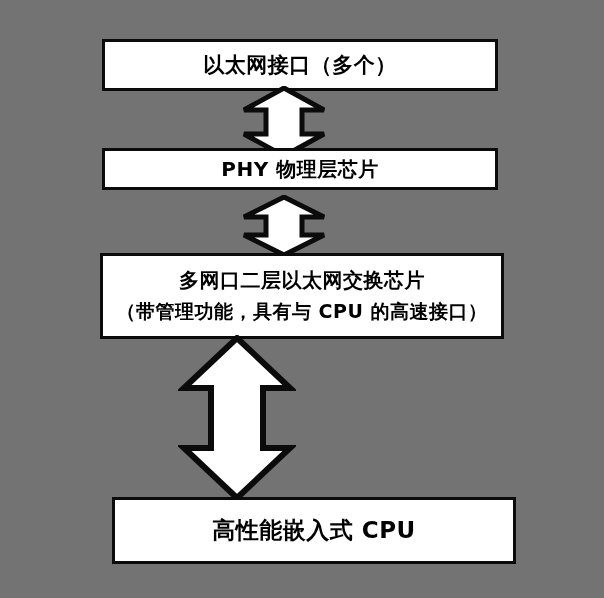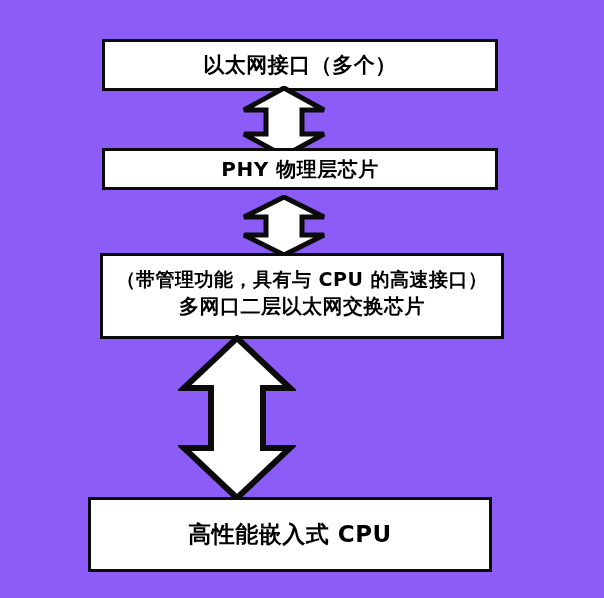--- a/index.html
+++ b/index.html
@@ -7,21 +7,21 @@
     padding: 0;
     background: #ffffff;
   }
   body {
     font-family: "DejaVu Sans", "Liberation Sans", sans-serif;
   }
   #canvas {
     position: relative;
     width: 604px;
     height: 598px;
-    background: #8b5cf6;
+    background: #737373;
     overflow: hidden;
   }
   .node {
     position: absolute;
     box-sizing: border-box;
     border: 3px solid #0b0b0b;
     background: #ffffff;
     display: flex;
     flex-direction: column;
     align-items: center;
@@ -59,24 +59,24 @@
     top: 253px;
     width: 404px;
     height: 86px;
     justify-content: center;
   }
   #node-switch .line-1 { font-size: 20px; margin-bottom: 5px; }
   #node-switch .line-2 { font-size: 19px; }
 
   
   #node-cpu {
-    left: 88px;
+    left: 112px;
     top: 497px;
     width: 404px;
-    height: 75px;
+    height: 67px;
   }
   #node-cpu .line { font-size: 23px; }
 
   .connector {
     position: absolute;
   }
   .connector svg { display: block; }
 
   #conn-eth-phy  { left: 238px; top: 86px;  }
   #conn-phy-sw   { left: 238px; top: 195px; }
@@ -121,22 +121,22 @@
                L 46 60
                L 6 40
                L 28 40
                L 28 22
                L 6 22
                Z" fill="#ffffff" stroke="#0b0b0b" stroke-width="5" stroke-linejoin="miter"></path>
     </svg>
   </div>
 
   <div class="node" id="node-switch">
+    <span class="line line-1">多网口二层以太网交换芯片</span>
     <span class="line line-2">（带管理功能，具有与 CPU 的高速接口）</span>
-    <span class="line line-1">多网口二层以太网交换芯片</span>
   </div>
 
   <div class="connector" id="conn-sw-cpu">
     <svg width="118" height="166" viewBox="0 0 118 166" aria-hidden="true">
       <path d="M 59 3
                L 112 53
                L 85 53
                L 85 113
                L 112 113
                L 59 163

